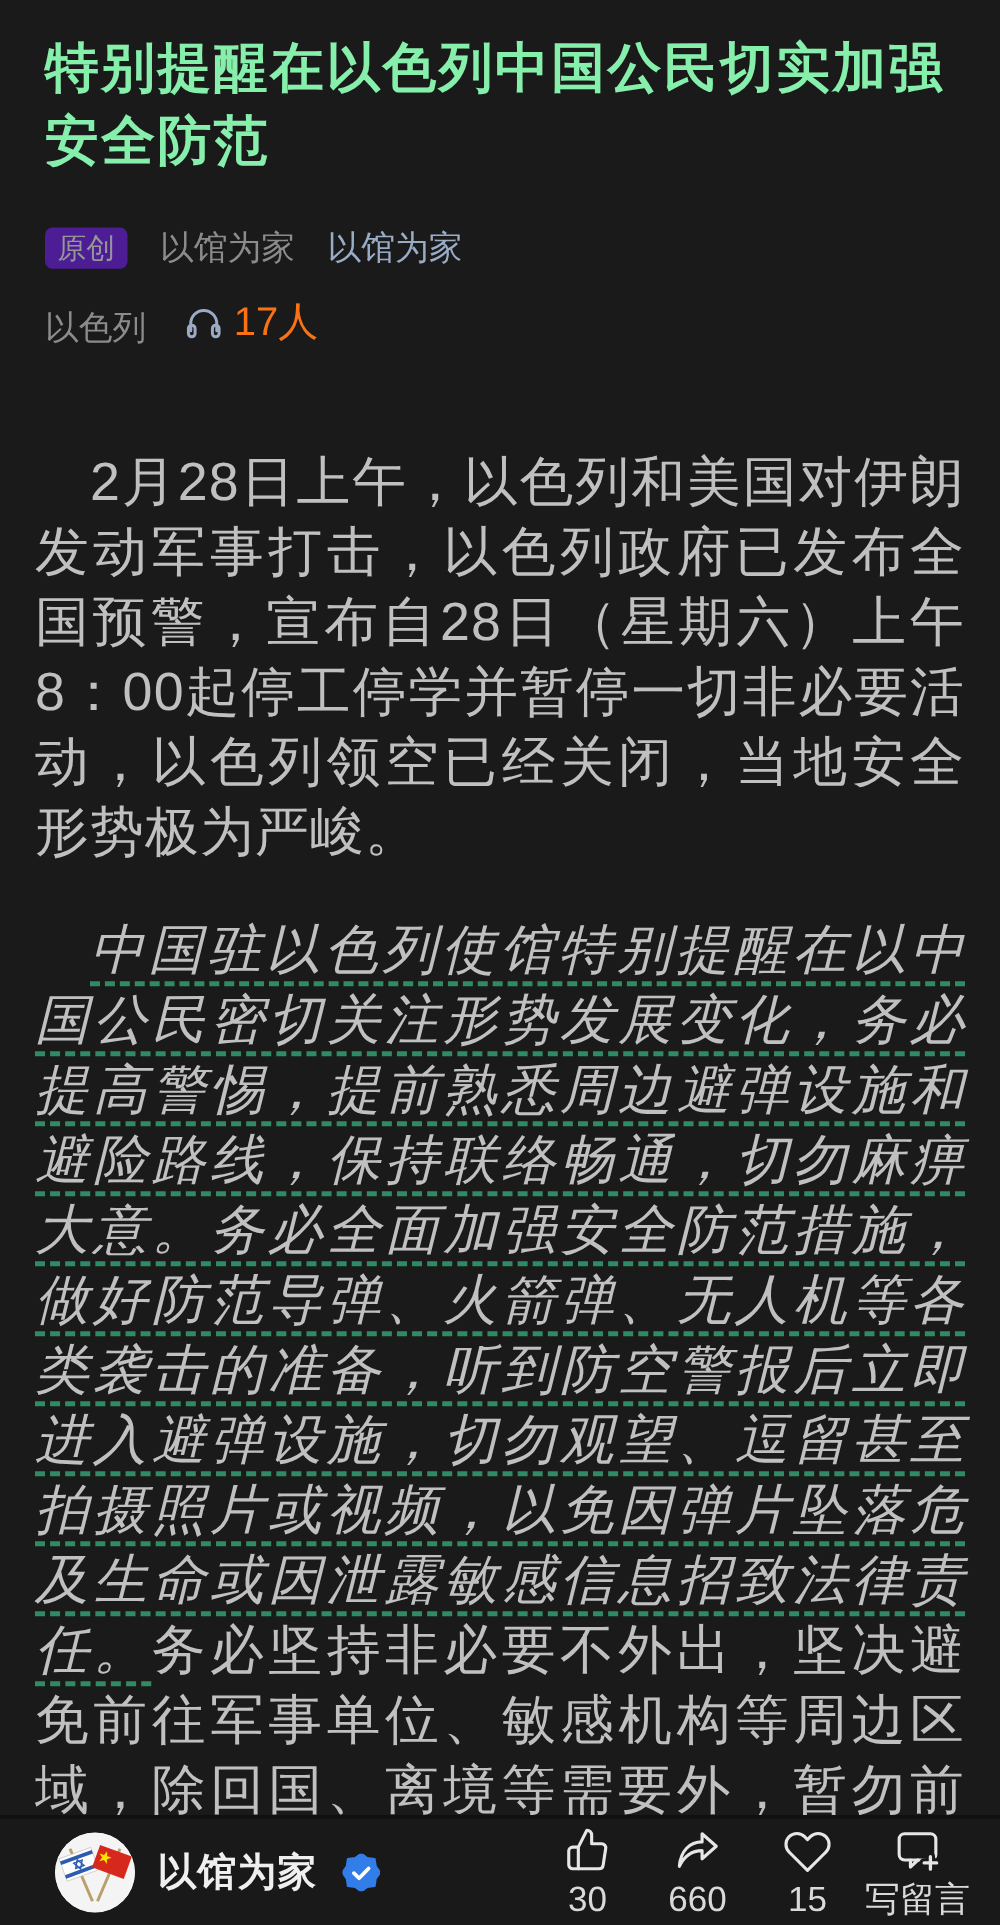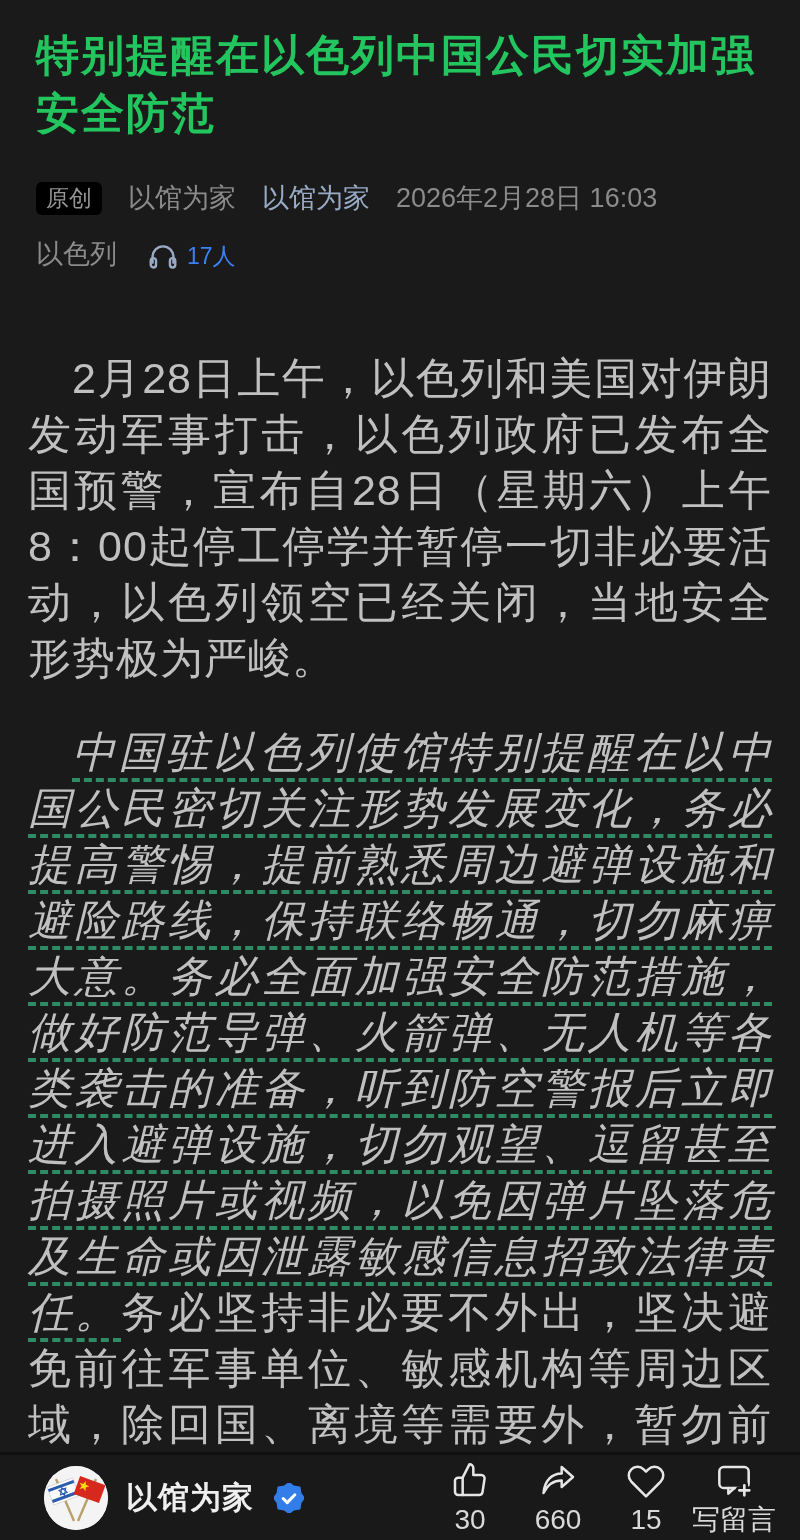--- a/index.html
+++ b/index.html
@@ -15,55 +15,55 @@
     overflow: hidden;
   }
 
   
   .title {
     padding: 26px 36px 0 36px;
     font-size: 43px;
     font-weight: 700;
     line-height: 58px;
     letter-spacing: 2px;
-    color: #22c55e;
+    color: #86efac;
   }
 
   
   .meta-row {
     display: flex;
     align-items: center;
     padding: 0 36px;
     margin-top: 38px;
     gap: 26px;
   }
   .meta-row2 {
     display: flex;
     align-items: flex-end;
     padding: 0 36px;
     margin-top: 20px;
     gap: 30px;
   }
   .badge-original {
     display: inline-block;
-    background: #000000;
+    background: #4c1d95;
     color: #969696;
     font-size: 23px;
     line-height: 1;
     padding: 5px 10px;
     border-radius: 6px;
   }
   .meta-text { color: #8b8b8b; font-size: 27px; }
   .meta-link { color: #9aabc6; font-size: 27px; text-decoration: none; cursor: pointer; }
   .listen {
     display: inline-flex;
     align-items: center;
     gap: 8px;
-    color: #3b82f6;
-    font-size: 23px;
+    color: #f97316;
+    font-size: 32px;
     cursor: pointer;
   }
   .listen svg { display: block; }
 
   
   .body-text { padding: 0 28px; }
   .body-text p {
     font-size: 43px;
     line-height: 56px;
     letter-spacing: 1px;
@@ -131,21 +131,20 @@
 <body>
 
 <div class="page">
 
   <h1 class="title">特别提醒在以色列中国公民切实加强安全防范</h1>
 
   <div class="meta-row">
     <span class="badge-original">原创</span>
     <span class="meta-text">以馆为家</span>
     <a class="meta-link">以馆为家</a>
-    <span class="meta-text">2026年2月28日 16:03</span>
   </div>
 
   <div class="meta-row2">
     <span class="meta-text">以色列</span>
     <span class="listen">
       <span>
         <svg width="32" height="32" viewBox="0 0 24 24" fill="none" stroke="#9aabc6" stroke-width="1.8" stroke-linecap="round" stroke-linejoin="round">
           <path d="M4.2 17v-4.4a7.8 7.8 0 0 1 15.6 0V17"></path>
           <rect x="2.8" y="13.6" width="4" height="7" rx="2"></rect>
           <rect x="17.2" y="13.6" width="4" height="7" rx="2"></rect>

